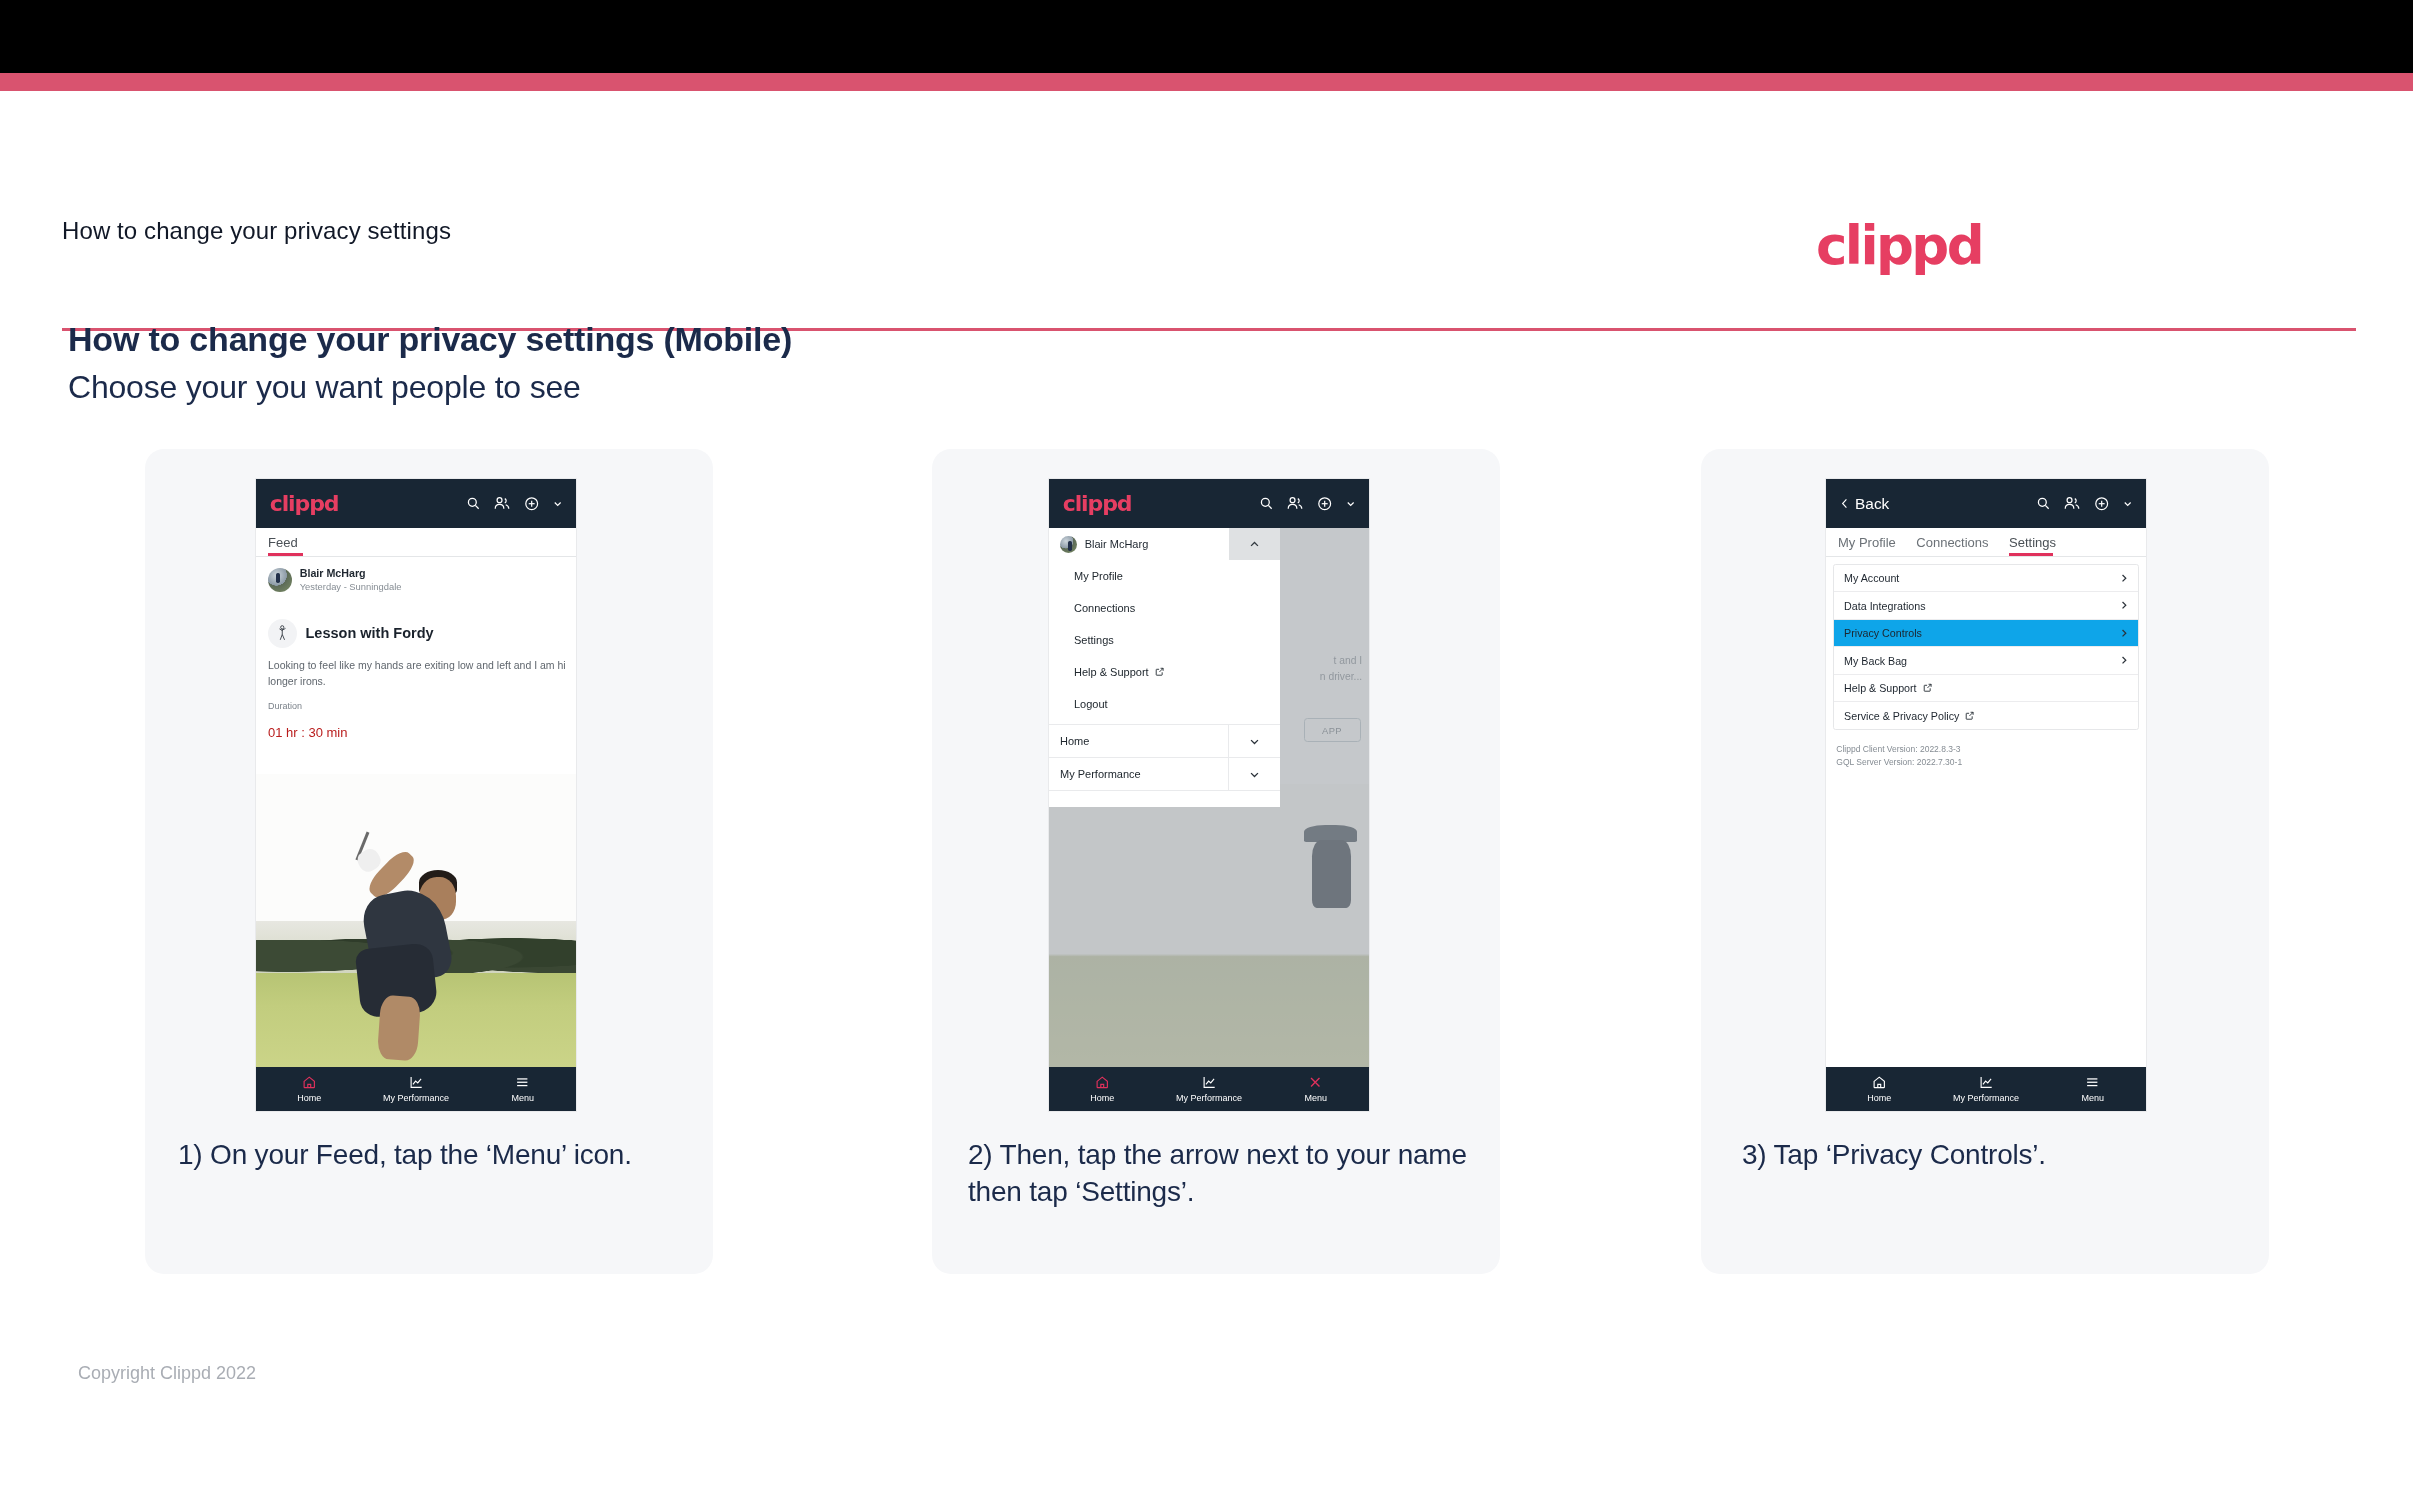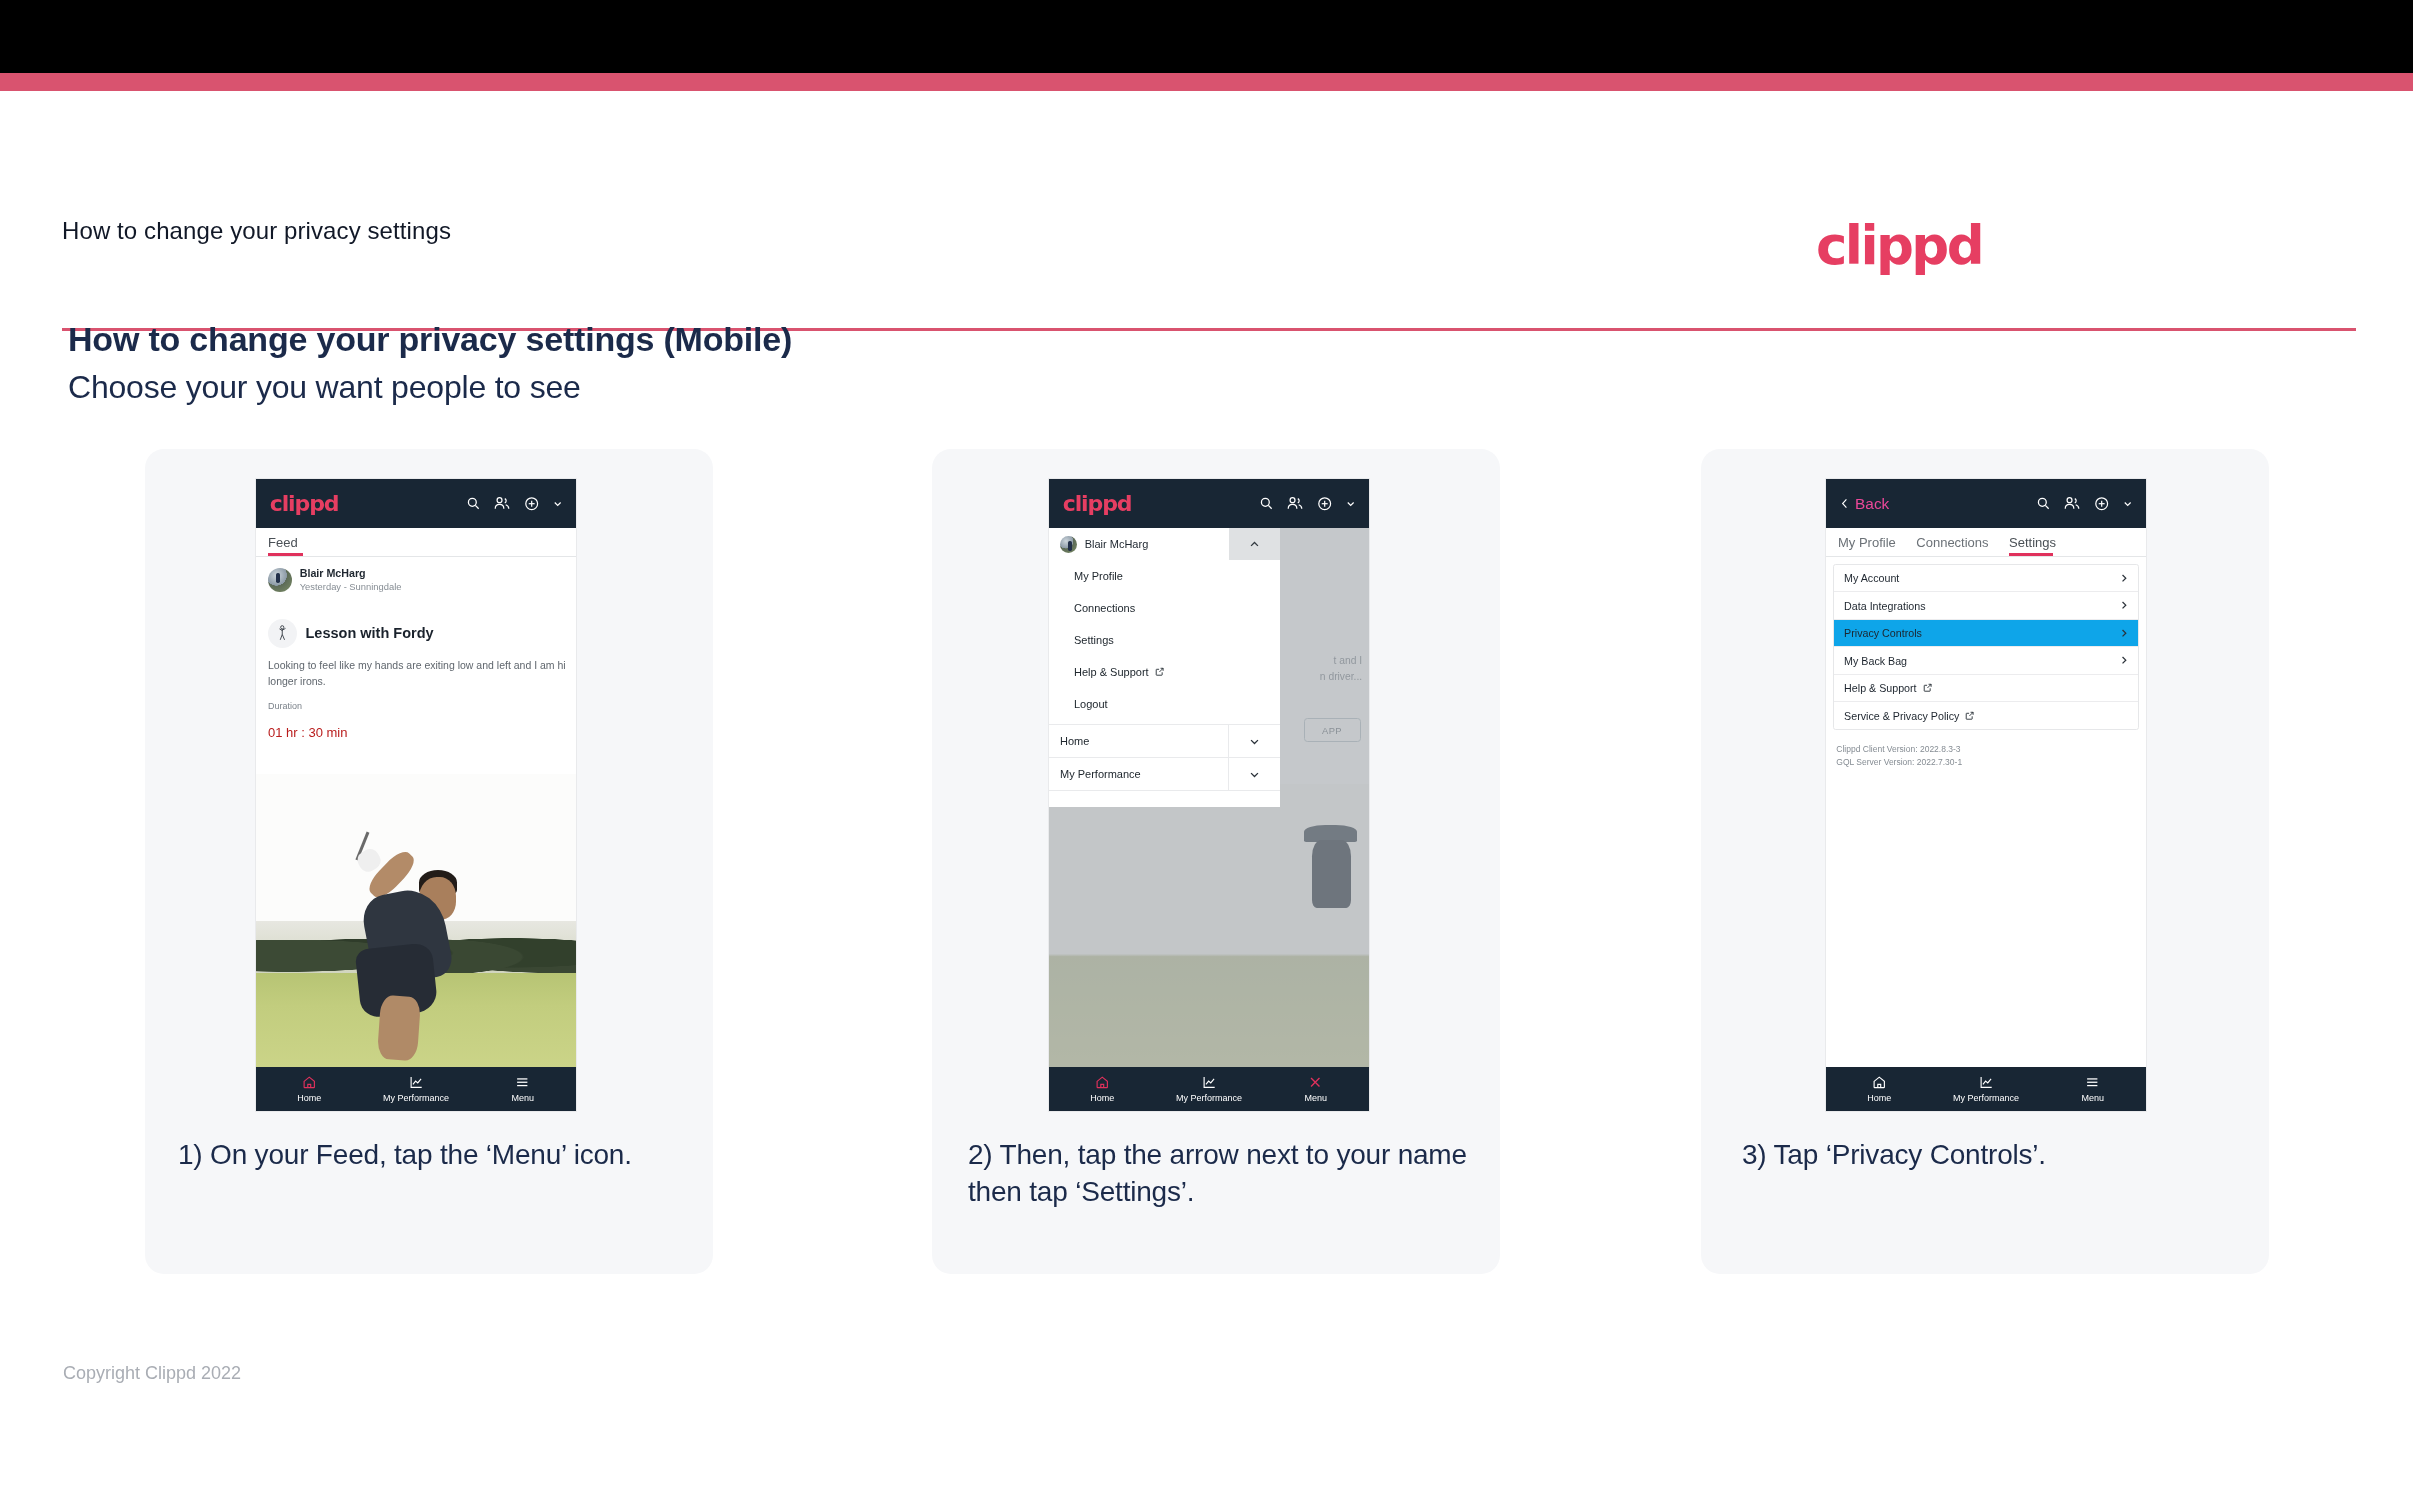--- a/index.html
+++ b/index.html
@@ -68,21 +68,21 @@
 
   .appbar{
     position:relative;height:49px;background:#182634;
     display:flex;align-items:center;padding:0 13.7px;box-sizing:border-box;
   }
   .appbar-logo{
     font-family:"DejaVu Sans",sans-serif;font-weight:700;font-size:22px;
     color:#e63e62;letter-spacing:-1.1px;line-height:1;
   }
   .appbar-back{
-    display:flex;align-items:center;gap:6px;color:#ec4899;font-size:15.4px;font-weight:400;
+    display:flex;align-items:center;gap:6px;color:#ffffff;font-size:15.4px;font-weight:400;
   }
   .appbar-icons{margin-left:auto;display:flex;align-items:center;gap:13.7px;}
   .appbar-icons svg{display:block;}
 
   
   .tabsrow{
     height:29px;display:flex;align-items:flex-end;background:#fff;
     border-bottom:0.9px solid #e4e6e8;padding:0 12px;box-sizing:border-box;
   }
   .tab{
@@ -232,21 +232,21 @@
     font-size:10.7px;color:#1d252e;border-bottom:0.9px solid #ececee;position:relative;
   }
   .p3-item:last-child{border-bottom:none;}
   .p3-item.sel{background:#0ea5e9;}
   .p3-item .chev{position:absolute;right:9.4px;display:flex;}
   .p3-item .ext{margin-left:6px;display:flex;}
   .p3-ver{margin:13px 0 0 10.3px;font-size:8.5px;color:#858c93;line-height:1.55;}
 
   
   .footer{
-    position:absolute;left:63px;top:1363px;font-size:18px;color:#a9adb4;
+    position:absolute;left:78px;top:1363px;font-size:18px;color:#a9adb4;
   }
 </style>
 </head>
 <body>
 
 <div class="top-black"></div>
 <div class="top-pink"></div>
 
 <div class="slide-header">
   <div class="slide-header-title">How to change your privacy settings</div>

